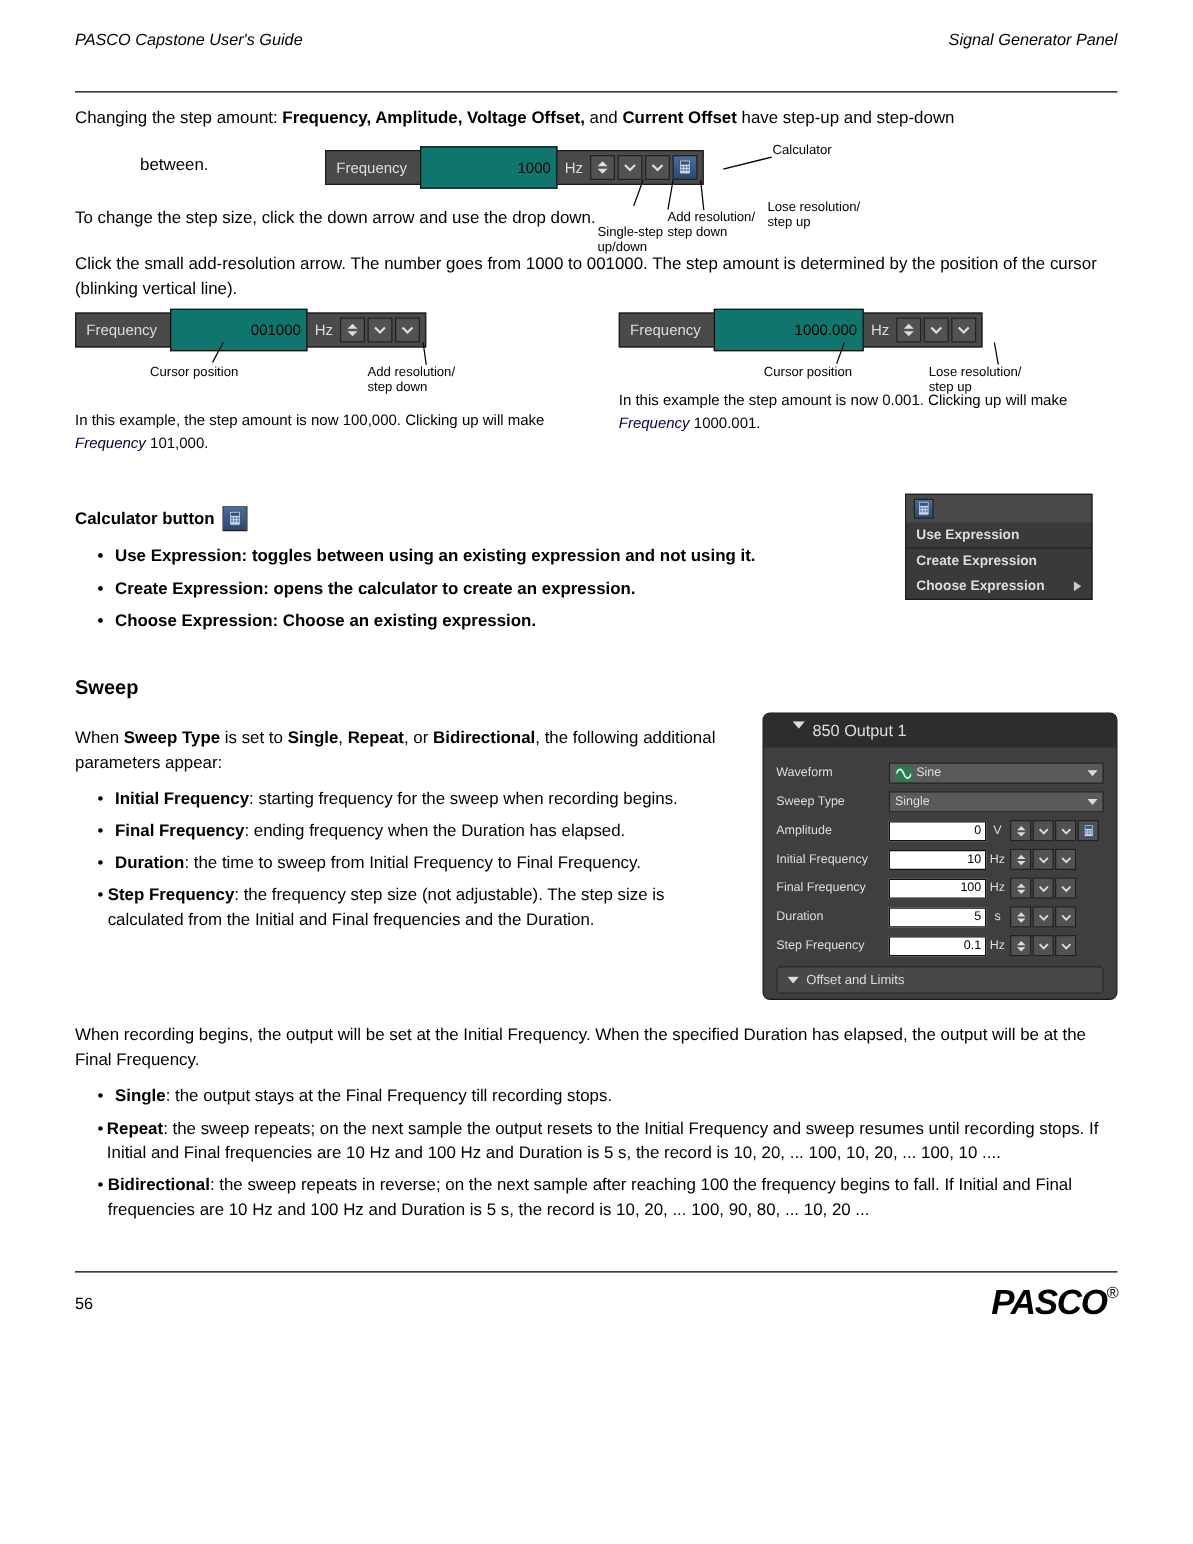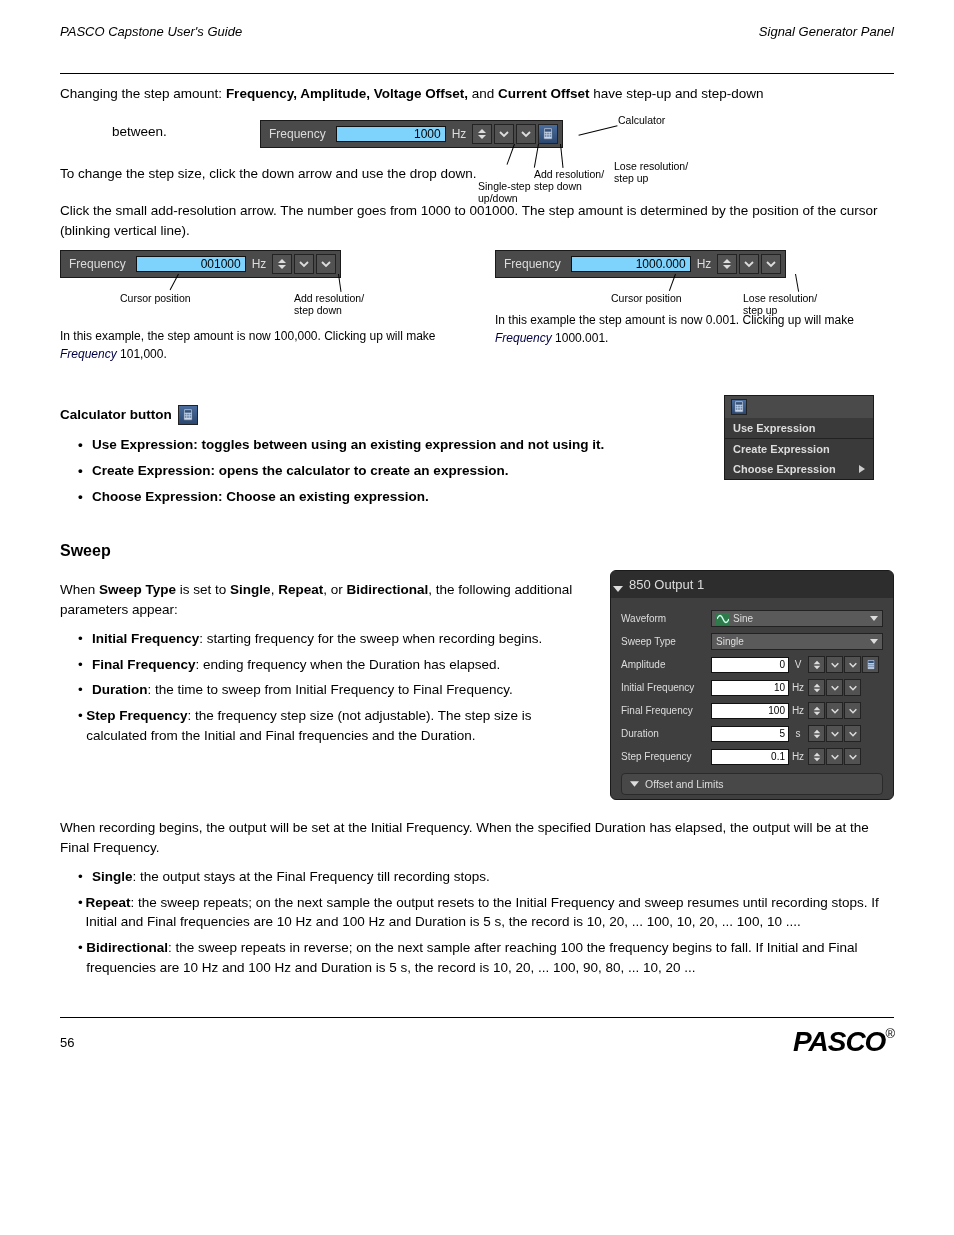--- a/index.html
+++ b/index.html
@@ -13,35 +13,35 @@
   .bullet { display:flex; font-size:13.5px; line-height:1.45; margin:6px 0;}
   .bullet .dot { width:14px;}
   .smallnote span.blueital { font-style:italic; color:#004; }
   .figwrap { position:relative; display:inline-block; }
   .callout { position:absolute; font-size:10.5px; line-height:1.15; color:#000; white-space:nowrap; }
   .callout-line { position:absolute; background:#000; }
 
   
   .ctrlbar { display:inline-flex; align-items:center; height:28px; background:#4a4a4a; border:1px solid #1a1a1a; padding:0 4px 0 8px; font-family:Tahoma, Arial, sans-serif; color:#ddd; font-size:12px; }
   .ctrlbar .lab { margin-right:10px; }
-  .ctrlbar input.val { width:110px; height:16px; font-size:12px; text-align:right; padding:0 4px; background:#7dd3fc; color:#000; border:1px solid #111; font-family:Tahoma, Arial, sans-serif; }
+  .ctrlbar input.val { width:110px; height:34px; font-size:12px; text-align:right; padding:0 4px; background:#0f766e; color:#000; border:1px solid #111; font-family:Tahoma, Arial, sans-serif; }
   .ctrlbar .unit { margin:0 4px 0 6px; color:#ddd; }
   .mini-btn { width:20px; height:20px; margin-left:2px; background:#525252; border:1px solid #222; display:inline-flex; align-items:center; justify-content:center; cursor:pointer; position:relative;}
   .mini-btn svg { width:12px; height:12px; }
   .calc-btn { background: linear-gradient(#4a6d9e,#2a4770); }
 
   
   .expr-menu { width:150px; background:#3a3a3a; color:#ddd; font-size:11px; border:1px solid #1a1a1a; }
   .expr-menu .row { padding:4px 8px; display:flex; align-items:center; justify-content:space-between; }
   .expr-menu .row.topcal { background:#4a4a4a; height:22px; padding:2px 4px;}
   .expr-menu .sep { height:1px; background:#222; }
 
   
   .panel { width:284px; background:#3f3f3f; border:1px solid #1a1a1a; font-family:Tahoma, Arial, sans-serif; color:#ddd; font-size:11px; border-radius:6px; overflow:hidden;}
-  .panel .panel-hdr { background:#2d2d2d; padding:6px 2px; font-size:13px; display:flex; align-items:flex-end; gap:6px;}
+  .panel .panel-hdr { background:#2d2d2d; padding:6px 23px; font-size:13px; display:flex; align-items:flex-start; gap:6px;}
   .panel-body { padding:8px 10px 4px 10px; }
   .prow { display:flex; align-items:center; height:21px; margin:2px 0; }
   .prow .plab { width:90px; font-size:10px; }
   .prow .pselect { flex:1; height:17px; background:#5a5a5a; border:1px solid #222; color:#ddd; font-size:10px; padding:0 4px; display:flex; align-items:center; justify-content:space-between; }
   .prow .pselect.sine { position:relative; }
   .prow input.pval { width:78px; height:16px; background:#fff; color:#000; border:1px solid #111; font-size:10px; text-align:right; padding:0 3px;}
   .prow .punit { width:18px; text-align:center; font-size:10px;}
   .tiny-btn { width:17px; height:17px; margin-left:1px; background:#525252; border:1px solid #222; display:inline-flex; align-items:center; justify-content:center;}
   .tiny-btn svg { width:10px; height:10px;}
   .offset-row { margin-top:6px; background:#484848; border:1px solid #2a2a2a; border-radius:4px; padding:4px 8px; display:flex; align-items:center; gap:6px; font-size:10.5px;}

